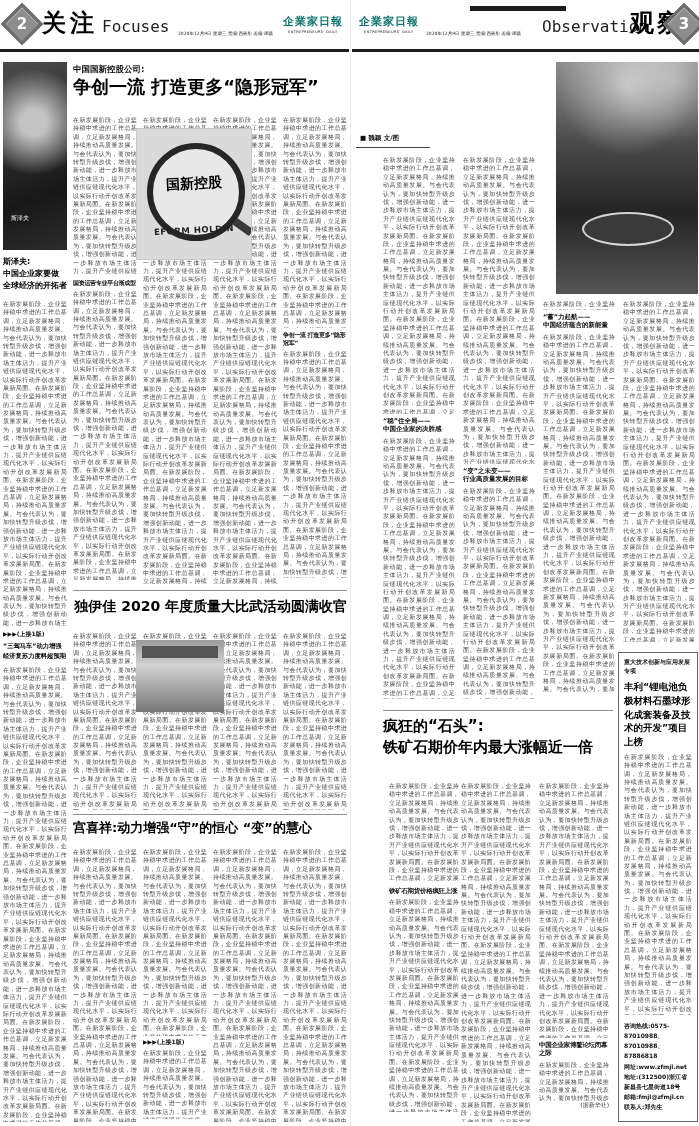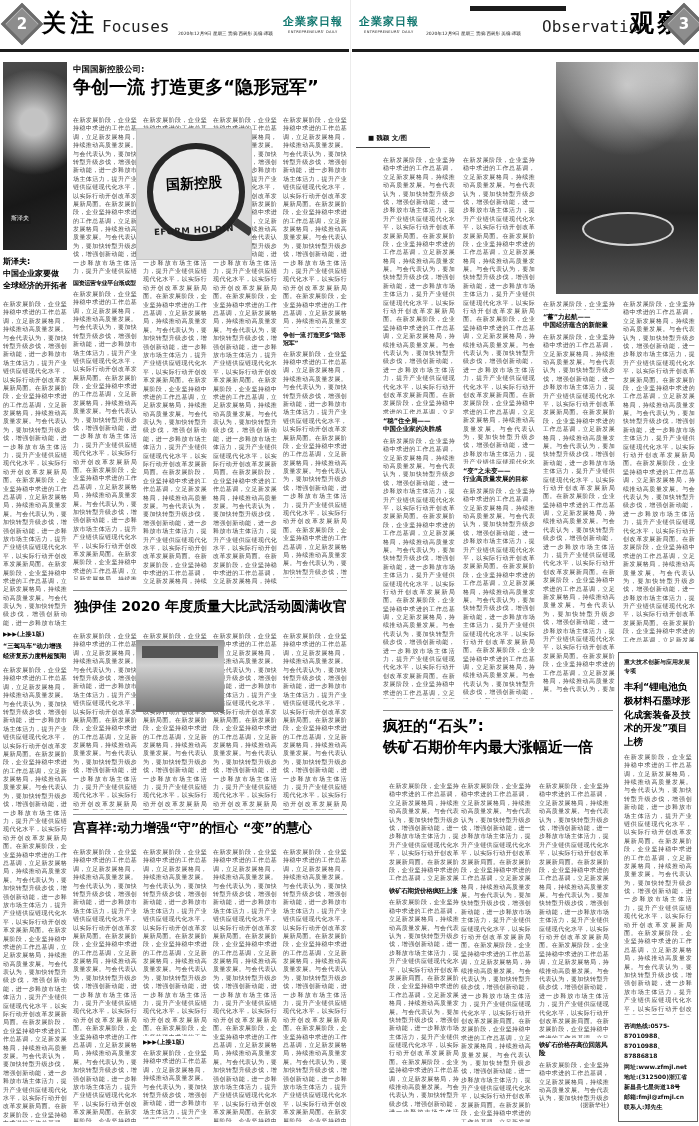--- a/index.html
+++ b/index.html
@@ -129,21 +129,21 @@
     <div class="abs diamond" style="left:317px;top:9px;">
       <span>3</span>
     </div>
     <div class="abs rule" style="left:0;top:49px;width:347px;height:3px;"></div>
 
     <div class="photo" style="left:204px;top:62px;width:142px;height:232px;
          background:radial-gradient(circle at 50% 10%,rgba(255,255,255,.55),rgba(255,255,255,0) 32%),radial-gradient(circle at 82% 8%,rgba(255,255,255,.35),rgba(255,255,255,0) 26%),linear-gradient(#8d8d8d,#4a4a4a 35%,#242424 65%,#565656);">
       <div class="abs" style="left:26px;top:150px;width:88px;height:30px;border:2px solid #d5d5d5;border-radius:50%;background:#3a3a3a;"></div>
     </div>
 
-    <div class="abs kicker" style="left:16px;top:134px;font-size:6.5px;">■ 魏颖 文/图</div>
+    <div class="abs kicker" style="left:8px;top:134px;font-size:6.5px;">■ 魏颖 文/图</div>
     <div class="abs" style="left:4px;top:147px;width:74px;height:1px;background:#444;"></div>
 
     <div class="col" style="left:31px;top:156px;width:72px;height:550px;">
       <div class="fill" style="height:258px;">在新发展阶段，企业坚持稳中求进的工作总基调，立足新发展格局，持续推动高质量发展。与会代表认为，要加快转型升级步伐，增强创新动能，进一步释放市场主体活力，提升产业链供应链现代化水平，以实际行动开创改革发展新局面。在新发展阶段，企业坚持稳中求进的工作总基调，立足新发展格局，持续推动高质量发展。与会代表认为，要加快转型升级步伐，增强创新动能，进一步释放市场主体活力，提升产业链供应链现代化水平，以实际行动开创改革发展新局面。在新发展阶段，企业坚持稳中求进的工作总基调，立足新发展格局，持续推动高质量发展。与会代表认为，要加快转型升级步伐，增强创新动能，进一步释放市场主体活力，提升产业链供应链现代化水平，以实际行动开创改革发展新局面。在新发展阶段，企业坚持稳中求进的工作总基调，立足新发展格局，持续推动高质量发展。与会代表认为，要加快转型升级步伐，增强创新动能，进一步释放市场主体活力，提升产业链供应链现代化水平，以实际行动开创改革发展新局面。在新发展阶段，企业坚持稳中求进的工作总基调，立足新发展格局，持续推动高质量发展。与会代表认为，要加快转型升级步伐，增强创新动能，进一步释放市场主体活力，提升产业链供应链现代化水平，以实际行动开创改革发展新局面。在新发展阶段，企业坚持稳中求进的工作总基调，立足新发展格局，持续推动高质量发展。与会代表认为，要加快转型升级步伐，增强创新动能，进一步释放市场主体活力，提升产业链供应链现代化水平，以实际行动开创改革发展新局面。</div>
       <div class="subhead preline" style="font-size:6.5px;">“稳”住全局——
 中国企业家的决胜感</div>
       <div class="fill" style="height:262px;">在新发展阶段，企业坚持稳中求进的工作总基调，立足新发展格局，持续推动高质量发展。与会代表认为，要加快转型升级步伐，增强创新动能，进一步释放市场主体活力，提升产业链供应链现代化水平，以实际行动开创改革发展新局面。在新发展阶段，企业坚持稳中求进的工作总基调，立足新发展格局，持续推动高质量发展。与会代表认为，要加快转型升级步伐，增强创新动能，进一步释放市场主体活力，提升产业链供应链现代化水平，以实际行动开创改革发展新局面。在新发展阶段，企业坚持稳中求进的工作总基调，立足新发展格局，持续推动高质量发展。与会代表认为，要加快转型升级步伐，增强创新动能，进一步释放市场主体活力，提升产业链供应链现代化水平，以实际行动开创改革发展新局面。在新发展阶段，企业坚持稳中求进的工作总基调，立足新发展格局，持续推动高质量发展。与会代表认为，要加快转型升级步伐，增强创新动能，进一步释放市场主体活力，提升产业链供应链现代化水平，以实际行动开创改革发展新局面。在新发展阶段，企业坚持稳中求进的工作总基调，立足新发展格局，持续推动高质量发展。与会代表认为，要加快转型升级步伐，增强创新动能，进一步释放市场主体活力，提升产业链供应链现代化水平，以实际行动开创改革发展新局面。在新发展阶段，企业坚持稳中求进的工作总基调，立足新发展格局，持续推动高质量发展。与会代表认为，要加快转型升级步伐，增强创新动能，进一步释放市场主体活力，提升产业链供应链现代化水平，以实际行动开创改革发展新局面。</div>
     </div>
     <div class="col" style="left:111px;top:156px;width:72px;height:550px;">
       <div class="fill" style="height:308px;">在新发展阶段，企业坚持稳中求进的工作总基调，立足新发展格局，持续推动高质量发展。与会代表认为，要加快转型升级步伐，增强创新动能，进一步释放市场主体活力，提升产业链供应链现代化水平，以实际行动开创改革发展新局面。在新发展阶段，企业坚持稳中求进的工作总基调，立足新发展格局，持续推动高质量发展。与会代表认为，要加快转型升级步伐，增强创新动能，进一步释放市场主体活力，提升产业链供应链现代化水平，以实际行动开创改革发展新局面。在新发展阶段，企业坚持稳中求进的工作总基调，立足新发展格局，持续推动高质量发展。与会代表认为，要加快转型升级步伐，增强创新动能，进一步释放市场主体活力，提升产业链供应链现代化水平，以实际行动开创改革发展新局面。在新发展阶段，企业坚持稳中求进的工作总基调，立足新发展格局，持续推动高质量发展。与会代表认为，要加快转型升级步伐，增强创新动能，进一步释放市场主体活力，提升产业链供应链现代化水平，以实际行动开创改革发展新局面。在新发展阶段，企业坚持稳中求进的工作总基调，立足新发展格局，持续推动高质量发展。与会代表认为，要加快转型升级步伐，增强创新动能，进一步释放市场主体活力，提升产业链供应链现代化水平，以实际行动开创改革发展新局面。在新发展阶段，企业坚持稳中求进的工作总基调，立足新发展格局，持续推动高质量发展。与会代表认为，要加快转型升级步伐，增强创新动能，进一步释放市场主体活力，提升产业链供应链现代化水平，以实际行动开创改革发展新局面。在新发展阶段，企业坚持稳中求进的工作总基调，立足新发展格局，持续推动高质量发展。与会代表认为，要加快转型升级步伐，增强创新动能，进一步释放市场主体活力，提升产业链供应链现代化水平，以实际行动开创改革发展新局面。</div>
@@ -164,21 +164,21 @@
     <div class="abs headline preline" style="left:31px;top:716px;width:230px;font-size:15px;line-height:1.4;">疯狂的“石头”:
 铁矿石期价年内最大涨幅近一倍</div>
     <div class="col" style="left:37px;top:782px;width:70px;height:340px;">
       <div class="fill" style="height:102px;">在新发展阶段，企业坚持稳中求进的工作总基调，立足新发展格局，持续推动高质量发展。与会代表认为，要加快转型升级步伐，增强创新动能，进一步释放市场主体活力，提升产业链供应链现代化水平，以实际行动开创改革发展新局面。在新发展阶段，企业坚持稳中求进的工作总基调，立足新发展格局，持续推动高质量发展。与会代表认为，要加快转型升级步伐，增强创新动能，进一步释放市场主体活力，提升产业链供应链现代化水平，以实际行动开创改革发展新局面。在新发展阶段，企业坚持稳中求进的工作总基调，立足新发展格局，持续推动高质量发展。与会代表认为，要加快转型升级步伐，增强创新动能，进一步释放市场主体活力，提升产业链供应链现代化水平，以实际行动开创改革发展新局面。在新发展阶段，企业坚持稳中求进的工作总基调，立足新发展格局，持续推动高质量发展。与会代表认为，要加快转型升级步伐，增强创新动能，进一步释放市场主体活力，提升产业链供应链现代化水平，以实际行动开创改革发展新局面。</div>
       <div class="subhead" style="font-size:6.5px;letter-spacing:-.3px;">铁矿石期货价格疯狂上涨</div>
       <div class="fill" style="height:214px;">在新发展阶段，企业坚持稳中求进的工作总基调，立足新发展格局，持续推动高质量发展。与会代表认为，要加快转型升级步伐，增强创新动能，进一步释放市场主体活力，提升产业链供应链现代化水平，以实际行动开创改革发展新局面。在新发展阶段，企业坚持稳中求进的工作总基调，立足新发展格局，持续推动高质量发展。与会代表认为，要加快转型升级步伐，增强创新动能，进一步释放市场主体活力，提升产业链供应链现代化水平，以实际行动开创改革发展新局面。在新发展阶段，企业坚持稳中求进的工作总基调，立足新发展格局，持续推动高质量发展。与会代表认为，要加快转型升级步伐，增强创新动能，进一步释放市场主体活力，提升产业链供应链现代化水平，以实际行动开创改革发展新局面。在新发展阶段，企业坚持稳中求进的工作总基调，立足新发展格局，持续推动高质量发展。与会代表认为，要加快转型升级步伐，增强创新动能，进一步释放市场主体活力，提升产业链供应链现代化水平，以实际行动开创改革发展新局面。在新发展阶段，企业坚持稳中求进的工作总基调，立足新发展格局，持续推动高质量发展。与会代表认为，要加快转型升级步伐，增强创新动能，进一步释放市场主体活力，提升产业链供应链现代化水平，以实际行动开创改革发展新局面。在新发展阶段，企业坚持稳中求进的工作总基调，立足新发展格局，持续推动高质量发展。与会代表认为，要加快转型升级步伐，增强创新动能，进一步释放市场主体活力，提升产业链供应链现代化水平，以实际行动开创改革发展新局面。</div>
     </div>
     <div class="col fill" style="left:109px;top:782px;width:70px;height:340px;">在新发展阶段，企业坚持稳中求进的工作总基调，立足新发展格局，持续推动高质量发展。与会代表认为，要加快转型升级步伐，增强创新动能，进一步释放市场主体活力，提升产业链供应链现代化水平，以实际行动开创改革发展新局面。在新发展阶段，企业坚持稳中求进的工作总基调，立足新发展格局，持续推动高质量发展。与会代表认为，要加快转型升级步伐，增强创新动能，进一步释放市场主体活力，提升产业链供应链现代化水平，以实际行动开创改革发展新局面。在新发展阶段，企业坚持稳中求进的工作总基调，立足新发展格局，持续推动高质量发展。与会代表认为，要加快转型升级步伐，增强创新动能，进一步释放市场主体活力，提升产业链供应链现代化水平，以实际行动开创改革发展新局面。在新发展阶段，企业坚持稳中求进的工作总基调，立足新发展格局，持续推动高质量发展。与会代表认为，要加快转型升级步伐，增强创新动能，进一步释放市场主体活力，提升产业链供应链现代化水平，以实际行动开创改革发展新局面。在新发展阶段，企业坚持稳中求进的工作总基调，立足新发展格局，持续推动高质量发展。与会代表认为，要加快转型升级步伐，增强创新动能，进一步释放市场主体活力，提升产业链供应链现代化水平，以实际行动开创改革发展新局面。在新发展阶段，企业坚持稳中求进的工作总基调，立足新发展格局，持续推动高质量发展。与会代表认为，要加快转型升级步伐，增强创新动能，进一步释放市场主体活力，提升产业链供应链现代化水平，以实际行动开创改革发展新局面。在新发展阶段，企业坚持稳中求进的工作总基调，立足新发展格局，持续推动高质量发展。与会代表认为，要加快转型升级步伐，增强创新动能，进一步释放市场主体活力，提升产业链供应链现代化水平，以实际行动开创改革发展新局面。在新发展阶段，企业坚持稳中求进的工作总基调，立足新发展格局，持续推动高质量发展。与会代表认为，要加快转型升级步伐，增强创新动能，进一步释放市场主体活力，提升产业链供应链现代化水平，以实际行动开创改革发展新局面。</div>
     <div class="col" style="left:187px;top:782px;width:70px;height:340px;">
       <div class="fill" style="height:256px;">在新发展阶段，企业坚持稳中求进的工作总基调，立足新发展格局，持续推动高质量发展。与会代表认为，要加快转型升级步伐，增强创新动能，进一步释放市场主体活力，提升产业链供应链现代化水平，以实际行动开创改革发展新局面。在新发展阶段，企业坚持稳中求进的工作总基调，立足新发展格局，持续推动高质量发展。与会代表认为，要加快转型升级步伐，增强创新动能，进一步释放市场主体活力，提升产业链供应链现代化水平，以实际行动开创改革发展新局面。在新发展阶段，企业坚持稳中求进的工作总基调，立足新发展格局，持续推动高质量发展。与会代表认为，要加快转型升级步伐，增强创新动能，进一步释放市场主体活力，提升产业链供应链现代化水平，以实际行动开创改革发展新局面。在新发展阶段，企业坚持稳中求进的工作总基调，立足新发展格局，持续推动高质量发展。与会代表认为，要加快转型升级步伐，增强创新动能，进一步释放市场主体活力，提升产业链供应链现代化水平，以实际行动开创改革发展新局面。在新发展阶段，企业坚持稳中求进的工作总基调，立足新发展格局，持续推动高质量发展。与会代表认为，要加快转型升级步伐，增强创新动能，进一步释放市场主体活力，提升产业链供应链现代化水平，以实际行动开创改革发展新局面。在新发展阶段，企业坚持稳中求进的工作总基调，立足新发展格局，持续推动高质量发展。与会代表认为，要加快转型升级步伐，增强创新动能，进一步释放市场主体活力，提升产业链供应链现代化水平，以实际行动开创改革发展新局面。</div>
-      <div class="subhead" style="font-size:6.5px;letter-spacing:-.3px;">铁矿石价格存高位回落风险</div>
+      <div class="subhead" style="font-size:6.5px;letter-spacing:-.3px;">中国企业家博鳌论坛闭幕之际</div>
       <div class="fill" style="height:40px;">在新发展阶段，企业坚持稳中求进的工作总基调，立足新发展格局，持续推动高质量发展。与会代表认为，要加快转型升级步伐，增强创新动能，进一步释放市场主体活力，提升产业链供应链现代化水平，以实际行动开创改革发展新局面。在新发展阶段，企业坚持稳中求进的工作总基调，立足新发展格局，持续推动高质量发展。与会代表认为，要加快转型升级步伐，增强创新动能，进一步释放市场主体活力，提升产业链供应链现代化水平，以实际行动开创改革发展新局面。</div>
       <div class="endmark">(据新华社)</div>
     </div>
 
     <div class="abs" style="left:266px;top:652px;width:80px;height:470px;border:1px solid #666;box-sizing:border-box;padding:5px;background:#fff;">
       <div class="kicker" style="font-size:6px;color:#222;">重大技术创新与应用发展专项</div>
       <div class="headline" style="font-size:9.5px;line-height:1.45;margin:4px 0;">丰利“锂电池负极材料石墨球形化成套装备及技术的开发”项目上榜</div>
       <div class="fill" style="height:262px;">在新发展阶段，企业坚持稳中求进的工作总基调，立足新发展格局，持续推动高质量发展。与会代表认为，要加快转型升级步伐，增强创新动能，进一步释放市场主体活力，提升产业链供应链现代化水平，以实际行动开创改革发展新局面。在新发展阶段，企业坚持稳中求进的工作总基调，立足新发展格局，持续推动高质量发展。与会代表认为，要加快转型升级步伐，增强创新动能，进一步释放市场主体活力，提升产业链供应链现代化水平，以实际行动开创改革发展新局面。在新发展阶段，企业坚持稳中求进的工作总基调，立足新发展格局，持续推动高质量发展。与会代表认为，要加快转型升级步伐，增强创新动能，进一步释放市场主体活力，提升产业链供应链现代化水平，以实际行动开创改革发展新局面。在新发展阶段，企业坚持稳中求进的工作总基调，立足新发展格局，持续推动高质量发展。与会代表认为，要加快转型升级步伐，增强创新动能，进一步释放市场主体活力，提升产业链供应链现代化水平，以实际行动开创改革发展新局面。在新发展阶段，企业坚持稳中求进的工作总基调，立足新发展格局，持续推动高质量发展。与会代表认为，要加快转型升级步伐，增强创新动能，进一步释放市场主体活力，提升产业链供应链现代化水平，以实际行动开创改革发展新局面。在新发展阶段，企业坚持稳中求进的工作总基调，立足新发展格局，持续推动高质量发展。与会代表认为，要加快转型升级步伐，增强创新动能，进一步释放市场主体活力，提升产业链供应链现代化水平，以实际行动开创改革发展新局面。</div>
       <div class="kicker preline" style="font-size:6px;line-height:1.7;margin-top:6px;">咨询热线:0575-87010988、87010988、87886818
 网址:www.zfmjl.net

